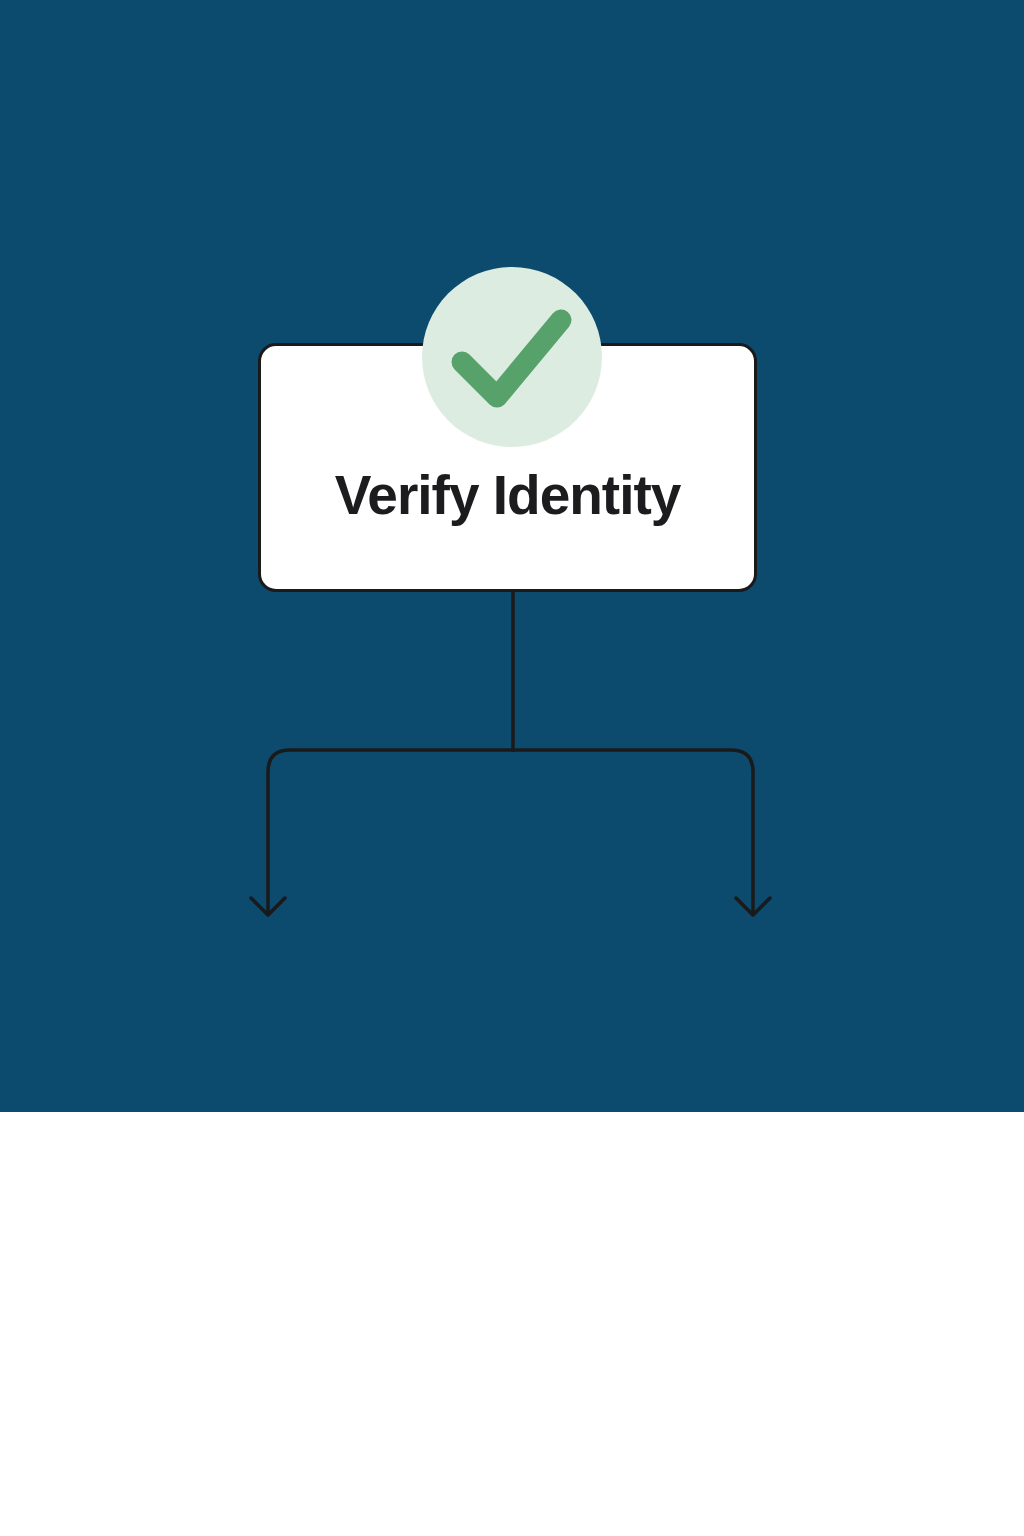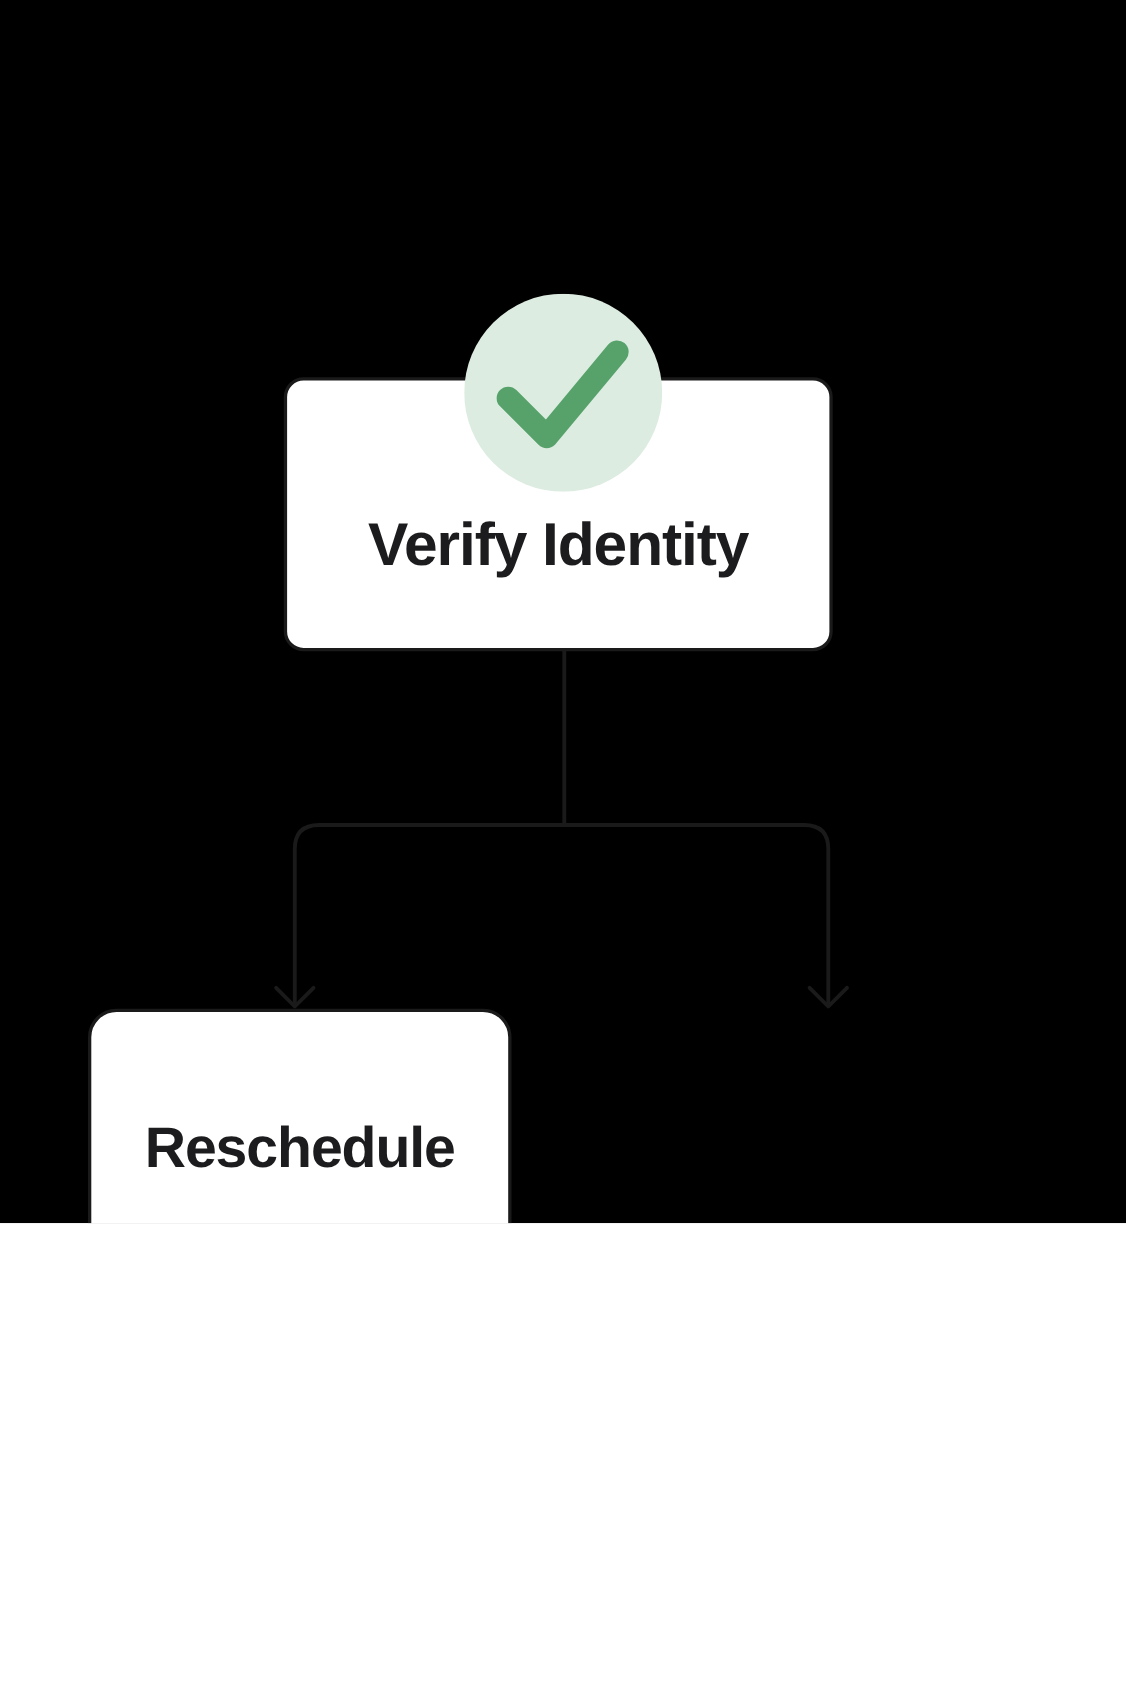--- a/index.html
+++ b/index.html
@@ -4,21 +4,21 @@
 <style>
   html, body {
     margin: 0;
     padding: 0;
     background: #ffffff;
   }
   .canvas {
     position: relative;
     width: 1024px;
     height: 1112px;
-    background: #000000;
+    background: #0c4a6e;
     font-family: "Liberation Sans", sans-serif;
     color: #1c1c1e;
     overflow: hidden;
   }
   .connector-svg {
     position: absolute;
     left: 0;
     top: 0;
     width: 1024px;
     height: 1536px;
@@ -107,18 +107,15 @@
     <div class="node-label">Verify Identity</div>
   </div>
 
   <div class="check-badge">
     <svg viewBox="0 0 180 180" xmlns="http://www.w3.org/2000/svg">
       <circle cx="90" cy="90" r="90" fill="#dcece1"></circle>
       <path d="M 40 95 L 75 130 L 139 53" fill="none" stroke-width="21" stroke-linecap="round" stroke-linejoin="round" stroke="#56a26a"></path>
     </svg>
   </div>
 
-  <div class="node node-left">
-    <div class="node-label">Reschedule</div>
-  </div>
 
 
 </div>
 
 </body></html>

